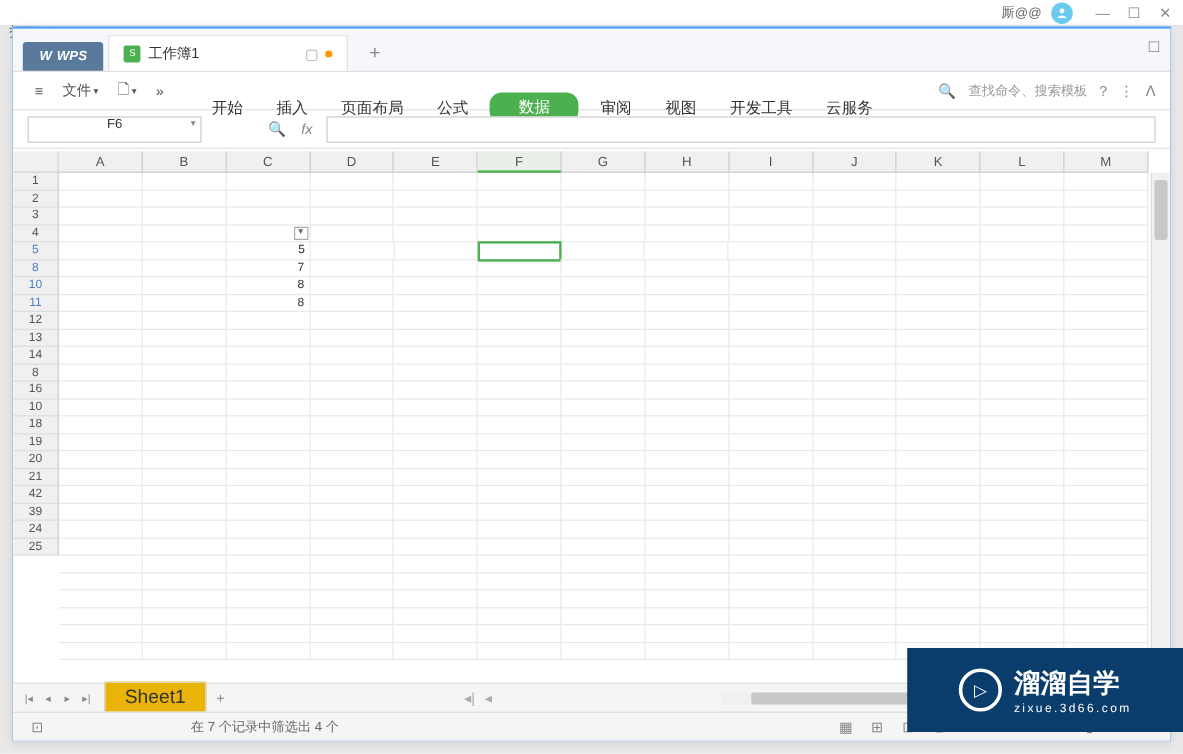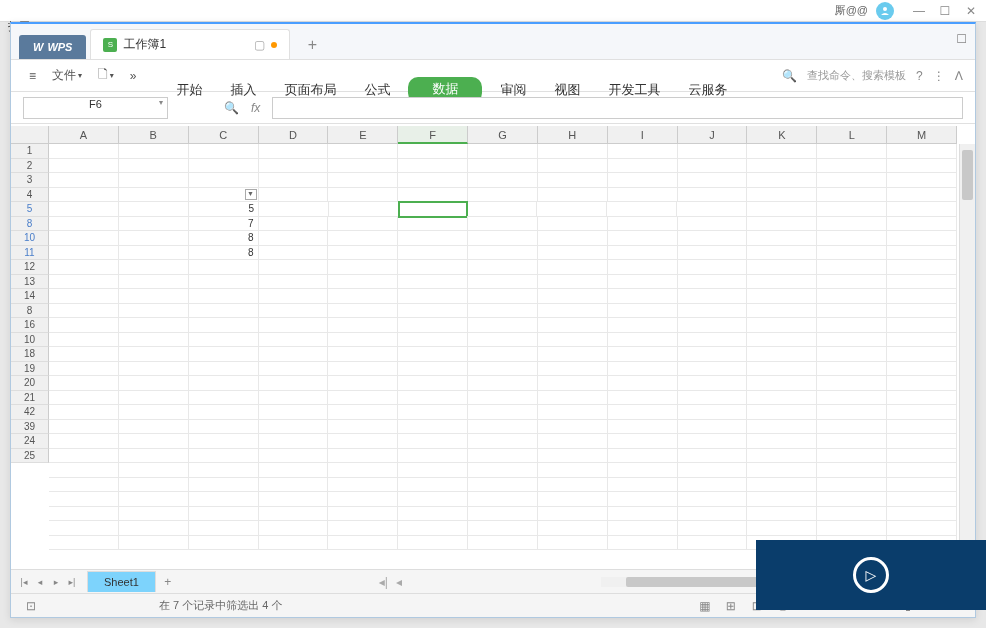--- a/index.html
+++ b/index.html
@@ -53,21 +53,21 @@
     .cell { width: 72px; border-right: 1px solid #e8e8e8; border-bottom: 1px solid #e8e8e8; font-size: 10px; color: #333; padding-right: 4px; text-align: right; line-height: 14.5px; position: relative; }
     .cell.active { border: 2px solid #4caf50; margin: -1px; }
     .filter-icon { position: absolute; right: 1px; top: 1px; width: 12px; height: 11px; border: 1px solid #aaa; background: #fff; display: flex; align-items: center; justify-content: center; font-size: 7px; color: #666; }
     
     .vscroll { position: absolute; top: 18px; right: 0; width: 16px; bottom: 0; background: #f0f0f0; border-left: 1px solid #ddd; }
     .vscroll-thumb { position: absolute; top: 6px; left: 2px; right: 2px; height: 50px; background: #c8c8c8; border-radius: 2px; }
     
     .sheet-tabs { position: absolute; bottom: 24px; left: 0; right: 0; height: 24px; background: #f5f5f5; border-top: 1px solid #ddd; display: flex; align-items: center; }
     .nav-arrows { display: flex; padding: 0 6px; gap: 2px; }
     .nav-arrow { width: 14px; height: 14px; color: #888; font-size: 9px; display: flex; align-items: center; justify-content: center; cursor: pointer; }
-    .sheet-tab { padding: 4px 16px; background: #7dd3fc; border: 1px solid #ddd; border-bottom: none; font-size: 11px; color: #333; margin: 0 2px; }
+    .sheet-tab { padding: 4px 16px; background: #eab308; border: 1px solid #ddd; border-bottom: none; font-size: 16px; color: #333; margin: 0 2px; }
     .add-sheet { width: 20px; height: 20px; display: flex; align-items: center; justify-content: center; color: #888; cursor: pointer; }
     .hscroll-area { flex: 1; display: flex; align-items: center; padding: 0 10px; gap: 8px; }
     .hscroll-track { flex: 1; height: 10px; background: #f0f0f0; position: relative; max-width: 350px; margin-left: auto; }
     .hscroll-thumb { position: absolute; left: 25px; top: 0; width: 140px; height: 10px; background: #c8c8c8; border-radius: 2px; }
     
     .status-bar { position: absolute; bottom: 0; left: 0; right: 0; height: 24px; background: #f5f5f5; border-top: 1px solid #ddd; display: flex; align-items: center; padding: 0 12px; }
     .status-left { display: flex; gap: 10px; align-items: center; }
     .status-icon { width: 16px; height: 16px; color: #888; display: flex; align-items: center; justify-content: center; }
     .status-text { font-size: 11px; color: #666; margin-left: 120px; }
     .status-right { margin-left: auto; display: flex; align-items: center; gap: 8px; }
@@ -667,13 +667,17 @@
       <div class="zoom-slider">
         <div class="zoom-slider-thumb"></div>
       </div>
       <span style="color:#888">+</span>
     </div>
   </div>
 </div>
 
 <div class="watermark">
   <div class="wm-icon">▷</div>
+  <div>
+    <div class="wm-text">溜溜自学</div>
+    <div class="wm-sub">zixue.3d66.com</div>
+  </div>
 </div>
 
 </body></html>

